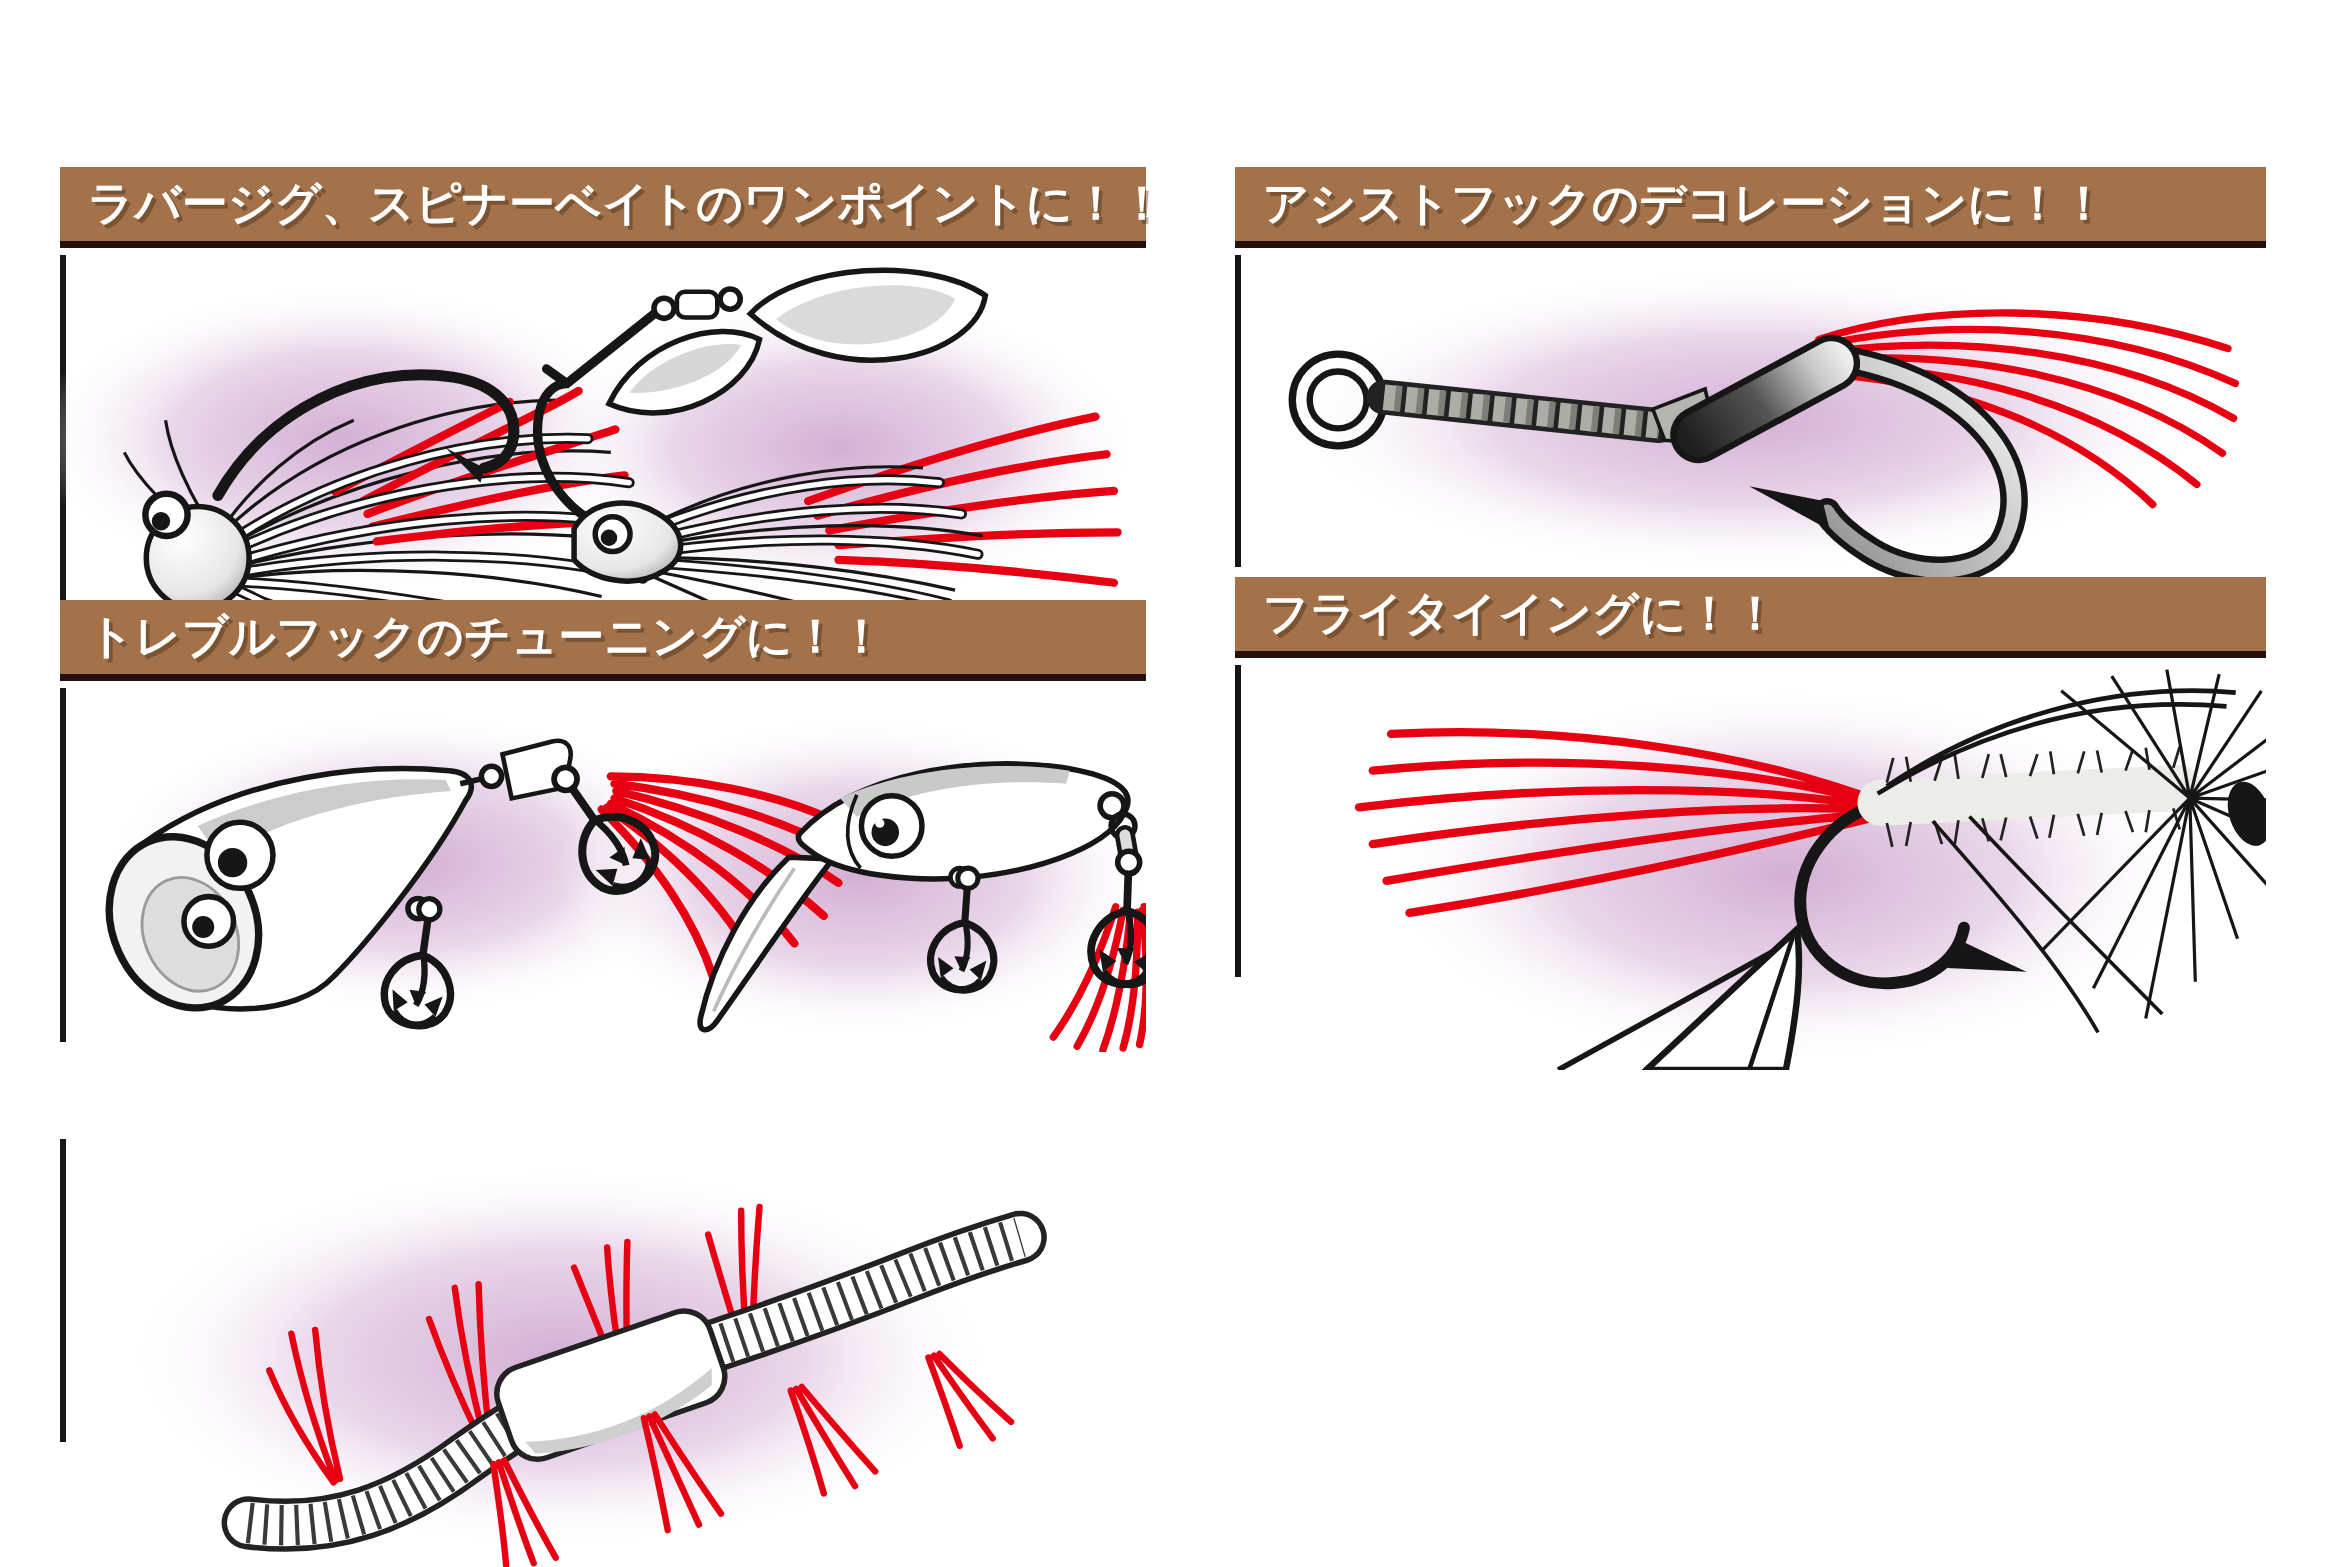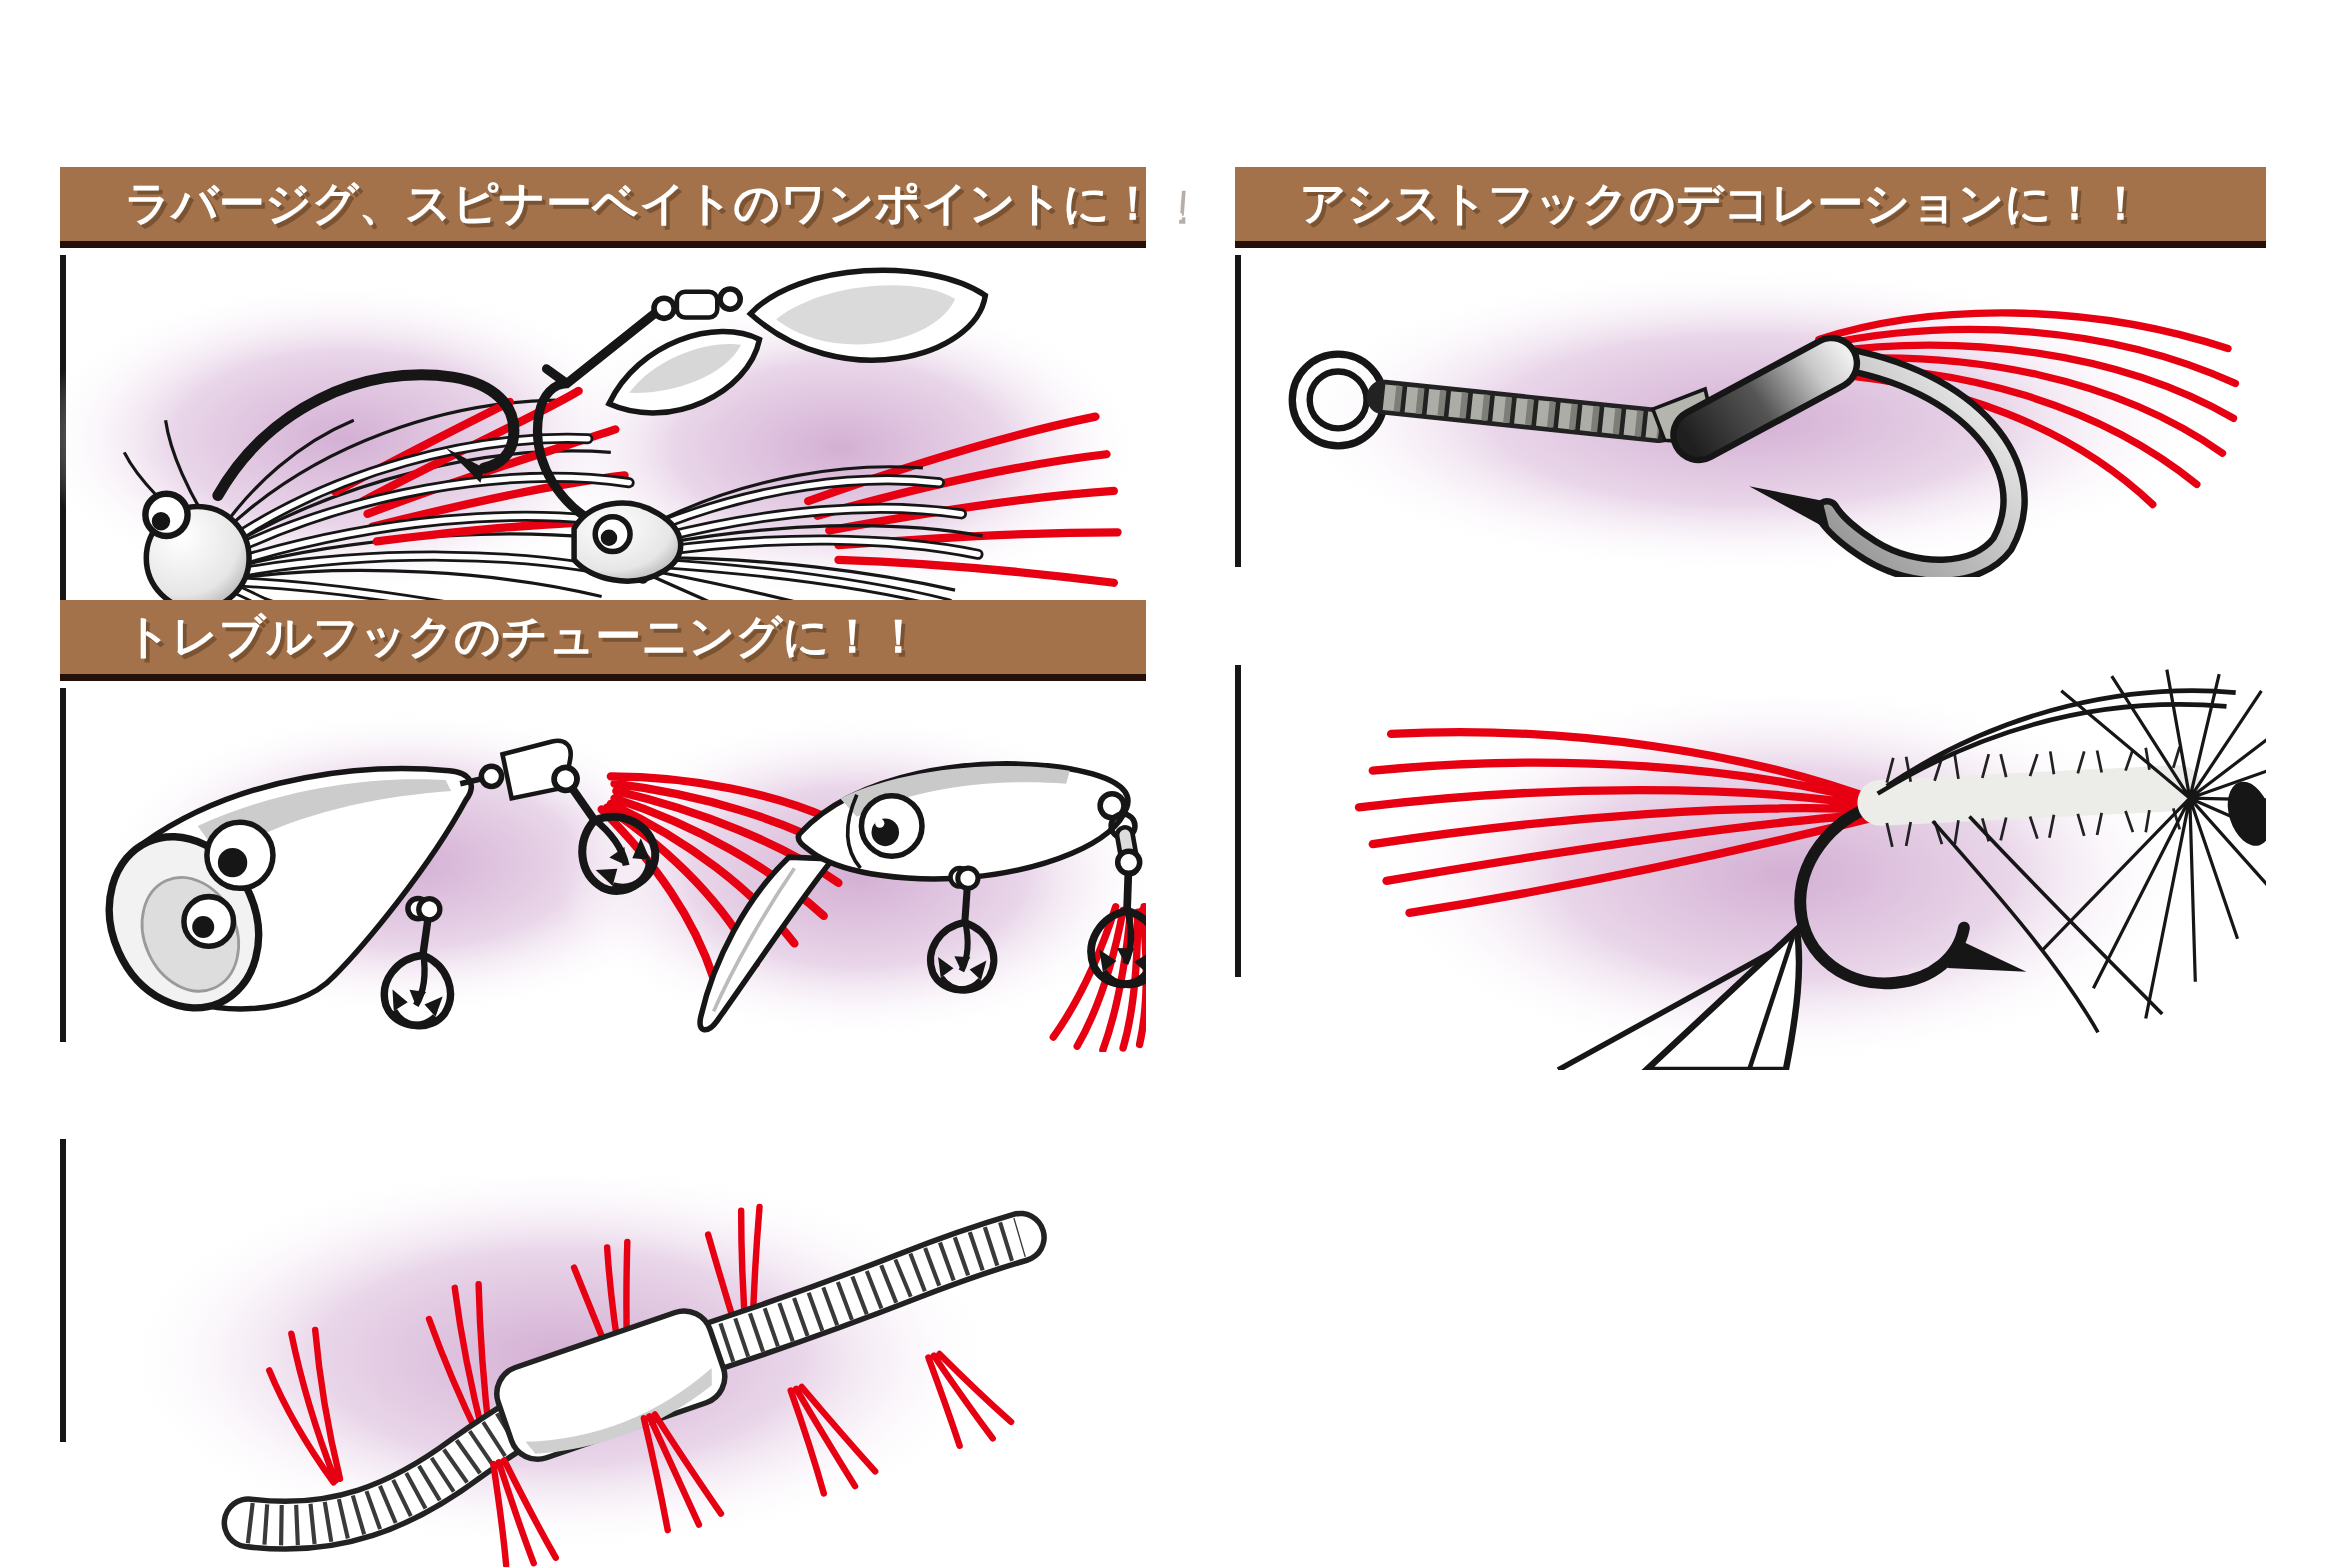--- a/index.html
+++ b/index.html
@@ -2,21 +2,21 @@
 <html style="font-size:14.7px"><head>
 <meta charset="utf-8">
 <style>
   html,body{margin:0;padding:0;background:#fff;}
   #canvas{position:relative;width:2351px;height:1568px;background:#fff;overflow:hidden;
           font-family:"Liberation Sans",sans-serif;}
   .sec{position:absolute;}
   .bar{background:#A3724A;border-bottom:7.3px solid #241009;height:81px;
        display:flex;align-items:center;padding:0 27.5px;box-sizing:border-box;}
   .bar span{color:#fff;font-weight:bold;font-size:46px;letter-spacing:0;
-            white-space:nowrap;text-shadow:3.7px 3.7px 0 rgba(45,25,8,.35);margin-left:37px;}
+            white-space:nowrap;text-shadow:3.7px 3.7px 0 rgba(45,25,8,.35);}
   .edge{position:absolute;left:0;width:6.4px;background:#161616;}
   .art{position:absolute;left:0;display:block;}
   svg{display:block;}
 </style>
 </head>
 <body>
 
 <div id="canvas">
 
   <div class="sec" style="left:60px;top:167px;width:1086px;height:447px;">
@@ -214,20 +214,23 @@
       </g>
       <path d="M455,168 L512,146 L526,206 L468,202 Z" fill="#B5B5B0" stroke="#161616" stroke-width="4"></path>
       <g>
         <line x1="505" y1="196" x2="650" y2="118" stroke="#161616" stroke-width="62" stroke-linecap="round"></line>
         <line x1="505" y1="196" x2="650" y2="118" stroke="url(#slv)" stroke-width="48" stroke-linecap="round"></line>
       </g>
     </svg>
   </div>
 
   <div class="sec" style="left:1235px;top:577px;width:1031px;height:493px;">
+    <div class="bar">
+      <span>フライタイイングに！！</span>
+    </div>
     <div class="edge" style="top:88px;height:312px;"></div>
     <svg class="art" style="top:88px;" width="1031" height="405" viewBox="0 0 1123 441">
       <defs>
         <radialGradient id="pg4" cx="50%" cy="50%" r="50%">
           <stop offset="0%" stop-color="#D4B0D4"></stop>
             <stop offset="55%" stop-color="#E9D6E9"></stop>
           <stop offset="100%" stop-color="#FFFFFF" stop-opacity="0"></stop>
         </radialGradient>
       </defs>
       <ellipse cx="600" cy="228" rx="445" ry="208" fill="url(#pg4)"></ellipse>

